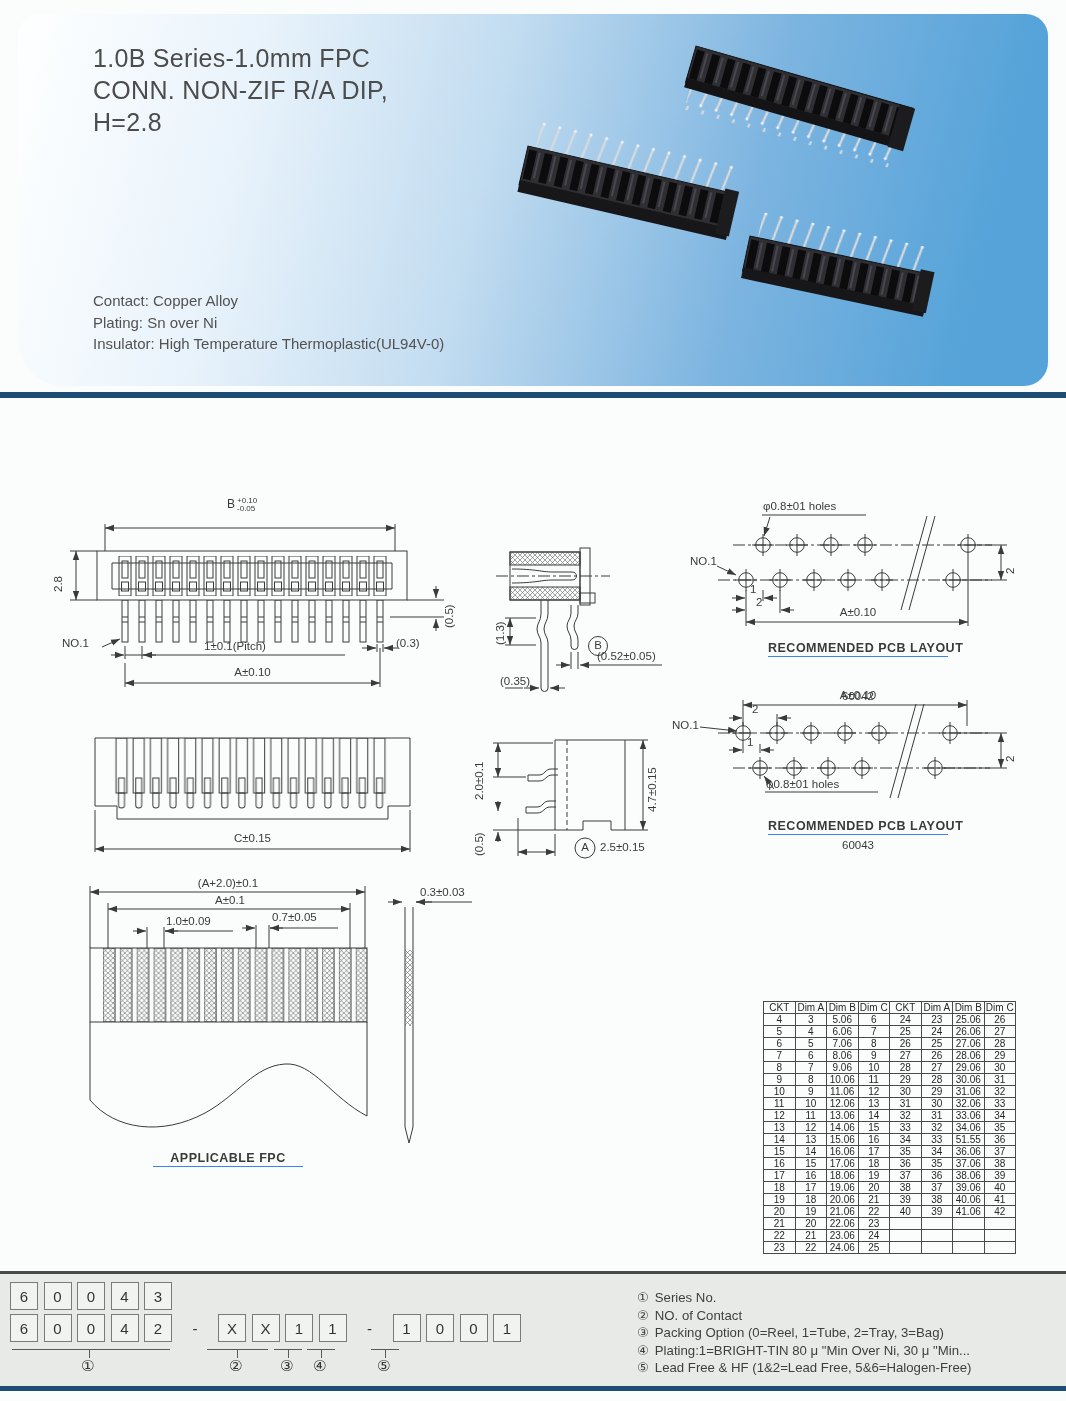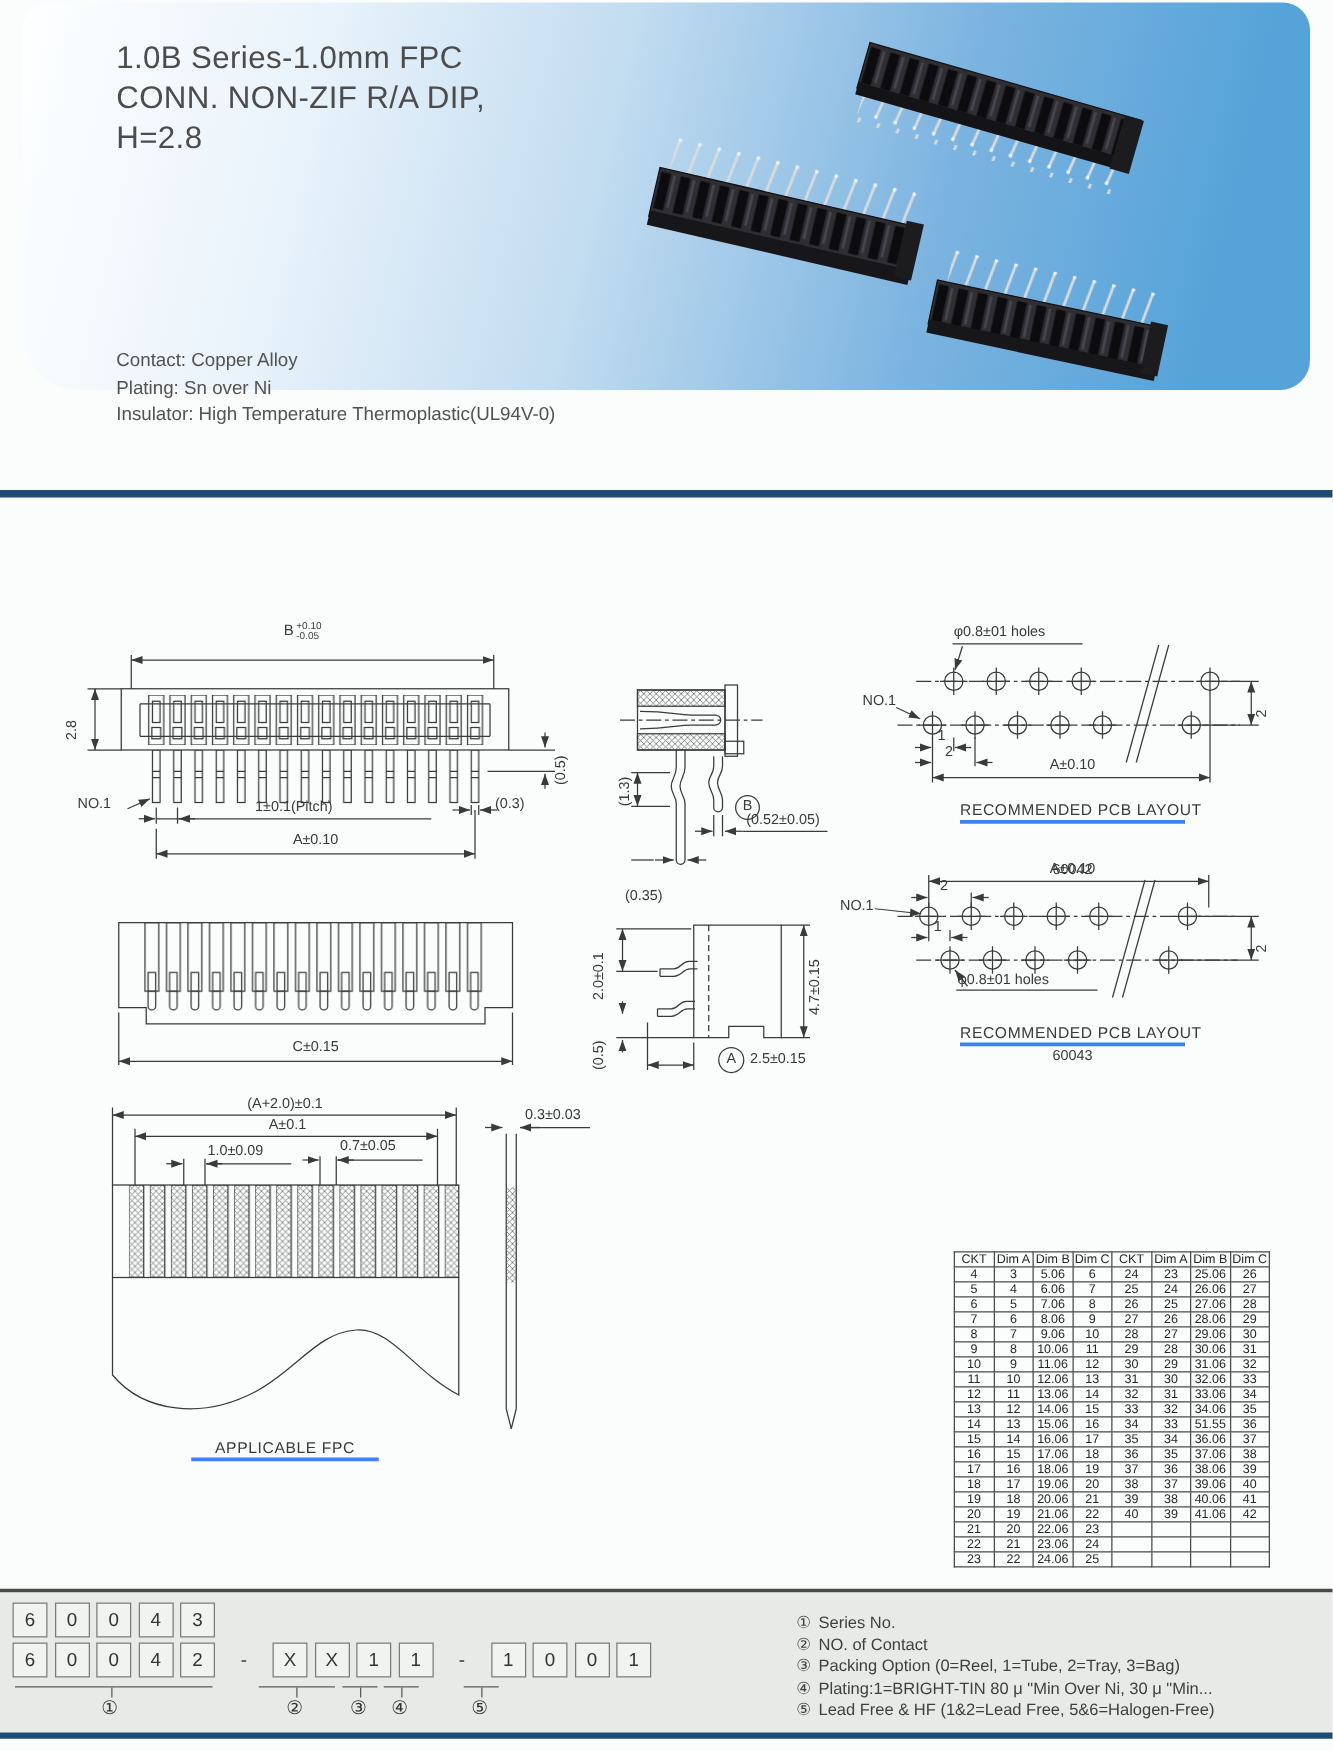--- a/index.html
+++ b/index.html
@@ -4,34 +4,34 @@
 <style>
   html,body{margin:0;padding:0;}
   body{
     width:1066px;height:1401px;position:relative;overflow:hidden;
     background:#fbfcfc;color:#3f3f3f;
     font-family:"Liberation Sans","DejaVu Sans",sans-serif;
   }
   .abs{position:absolute;}
   
   #card{
-    left:18px;top:2px;width:1030px;height:310px;position:absolute;
+    left:18px;top:14px;width:1030px;height:372px;position:absolute;
     border-radius:22px 22px 24px 46px;
     background:linear-gradient(103deg,#feffff 0%,#e9f3fb 22%,#c2dcf0 45%,#7cb4e0 70%,#55a3d9 92%);
   }
   #page-title{left:75px;top:28px;position:absolute;font-size:25px;line-height:32px;color:#4c4c4c;letter-spacing:.3px;}
   #specs{left:75px;top:127px;position:absolute;font-size:15px;line-height:21.5px;color:#525252;}
   #materials{left:75px;top:276px;position:absolute;font-size:15px;line-height:21.5px;color:#525252;}
   
   .navy{position:absolute;left:0;width:1066px;background:#1d4d75;}
   
   .lab{position:absolute;font-size:11.5px;white-space:nowrap;color:#3a3a3a;}
   .lab.c{text-align:center;}
   .lab.v{transform:rotate(-90deg);transform-origin:0 0;}
-  .lab.u{border-bottom:3px solid #3b82f6;padding-bottom:1px;}
+  .lab.u{border-bottom:1px solid #3b82f6;padding-bottom:1px;font-weight:bold;}
   .lab.title{font-size:12.5px;letter-spacing:.5px;}
   .tolwrap{display:flex;align-items:flex-start;}
   .tolwrap .base{font-size:12px;}
   .tolcol{display:flex;flex-direction:column;font-size:8px;line-height:8px;margin-left:2px;}
   
   #dims{position:absolute;left:763px;top:1001px;border-collapse:collapse;table-layout:fixed;width:253px;
         font-size:10px;color:#262626;}
   #dims th,#dims td{border:1px solid #4a4a4a;text-align:center;padding:0;height:11px;line-height:11px;font-weight:normal;overflow:hidden;}
   
   #botband{position:absolute;left:0;top:1274px;width:1066px;height:112px;background:#e8eae8;}
@@ -297,21 +297,21 @@
 <span class="lab v" style="left:52px;top:592px;">2.8</span>
 <span class="lab" style="left:62px;top:637px;">NO.1</span>
 <span class="lab c" style="left:165px;top:640px;width:140px;">1±0.1(Pitch)</span>
 <span class="lab c" style="left:200px;top:666px;width:105px;">A±0.10</span>
 <span class="lab v" style="left:443px;top:628px;">(0.5)</span>
 <span class="lab" style="left:396px;top:637px;">(0.3)</span>
 
 <span class="lab v" style="left:494px;top:645px;">(1.3)</span>
 <span class="lab c" style="left:592px;top:639px;width:12px;">B</span>
 <span class="lab" style="left:597px;top:650px;">(0.52±0.05)</span>
-<span class="lab" style="left:500px;top:675px;margin-top:36px;">(0.35)</span>
+<span class="lab" style="left:500px;top:675px;">(0.35)</span>
 
 <span class="lab c" style="left:200px;top:832px;width:105px;">C±0.15</span>
 
 <span class="lab v" style="left:473px;top:800px;">2.0±0.1</span>
 <span class="lab v" style="left:646px;top:812px;">4.7±0.15</span>
 <span class="lab v" style="left:473px;top:856px;">(0.5)</span>
 <span class="lab c" style="left:579px;top:841px;width:12px;">A</span>
 <span class="lab" style="left:600px;top:841px;">2.5±0.15</span>
 
 <span class="lab" style="left:763px;top:500px;">φ0.8±01 holes</span>

